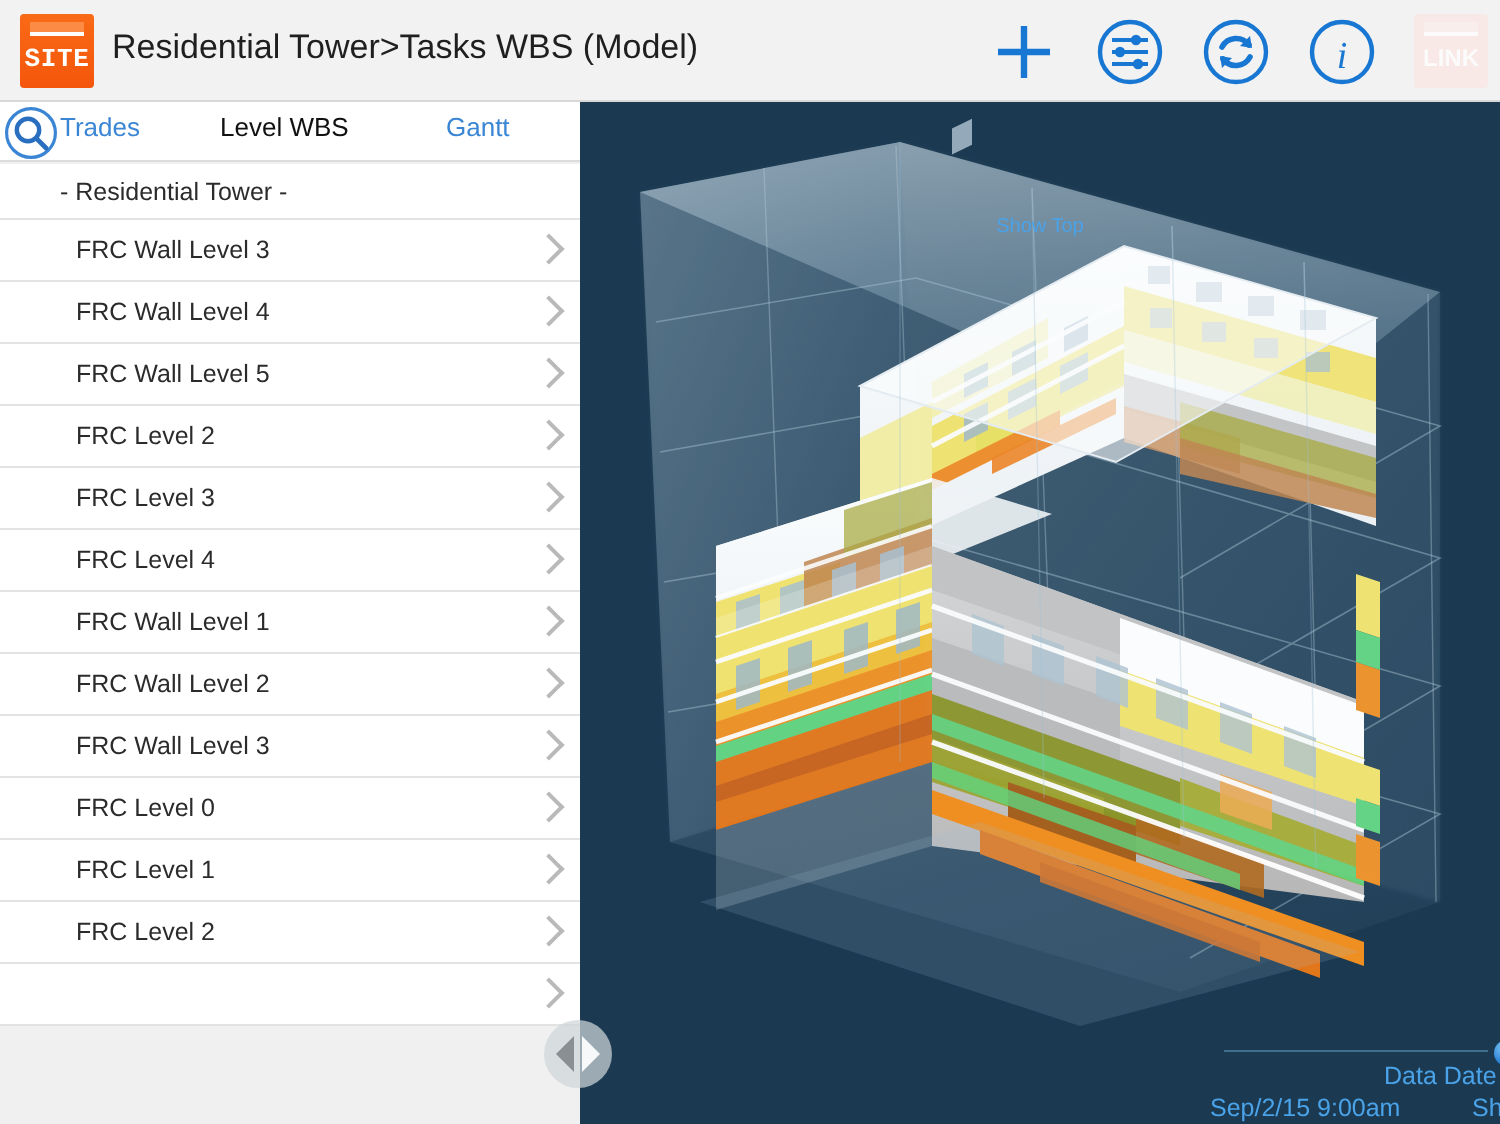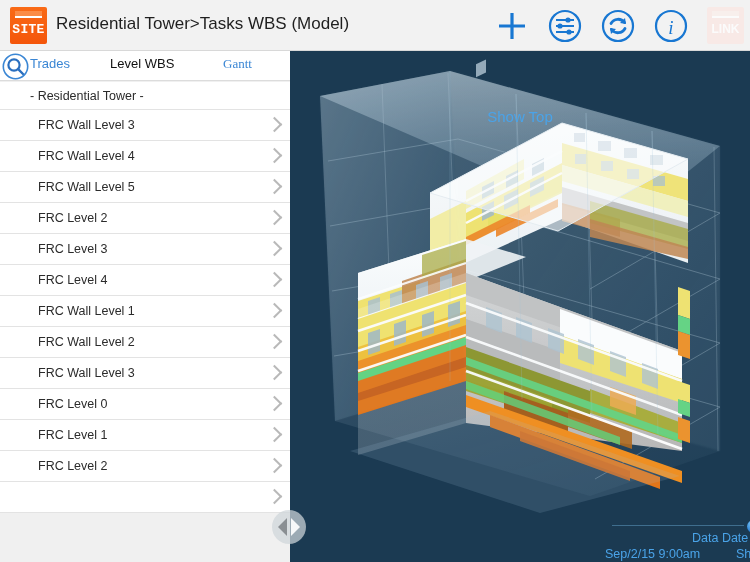--- a/index.html
+++ b/index.html
@@ -96,21 +96,21 @@
     position: absolute; left: 2px; top: 2px;
     width: 27px; height: 27px;
   }
   .tab {
     position: absolute; top: 5px;
     font-size: 13px;
     white-space: nowrap;
   }
   .tab.trades { left: 30px; color: #3a86d4; }
   .tab.wbs    { left: 110px; color: #111111; }
-  .tab.gantt  { left: 223px; color: #3a86d4; font-family: Liberation Serif, serif; }
+  .tab.gantt  { left: 223px; color: #3a86d4; }
 
   .list {
     position: absolute; left: 0; top: 31px;
     width: 290px; height: 480px;
     background: #f0f0f0;
   }
   .row {
     position: relative;
     height: 31px;
     background: #ffffff;
@@ -141,21 +141,21 @@
   
   .viewport {
     position: absolute; left: 290px; top: 51px;
     width: 460px; height: 511px;
     background: #1b3a52;
     overflow: hidden;
   }
   .show-top {
     position: absolute; left: 0; right: 0; top: 57px;
     text-align: center;
-    font-size: 15px;
+    font-size: 10px;
     color: #4aa3e8;
     z-index: 6;
   }
 
   
   .model { position: absolute; left: 0; top: 0; width: 460px; height: 470px; }
 
   
   .bottombar {
     position: absolute; left: 290px; bottom: 0;

